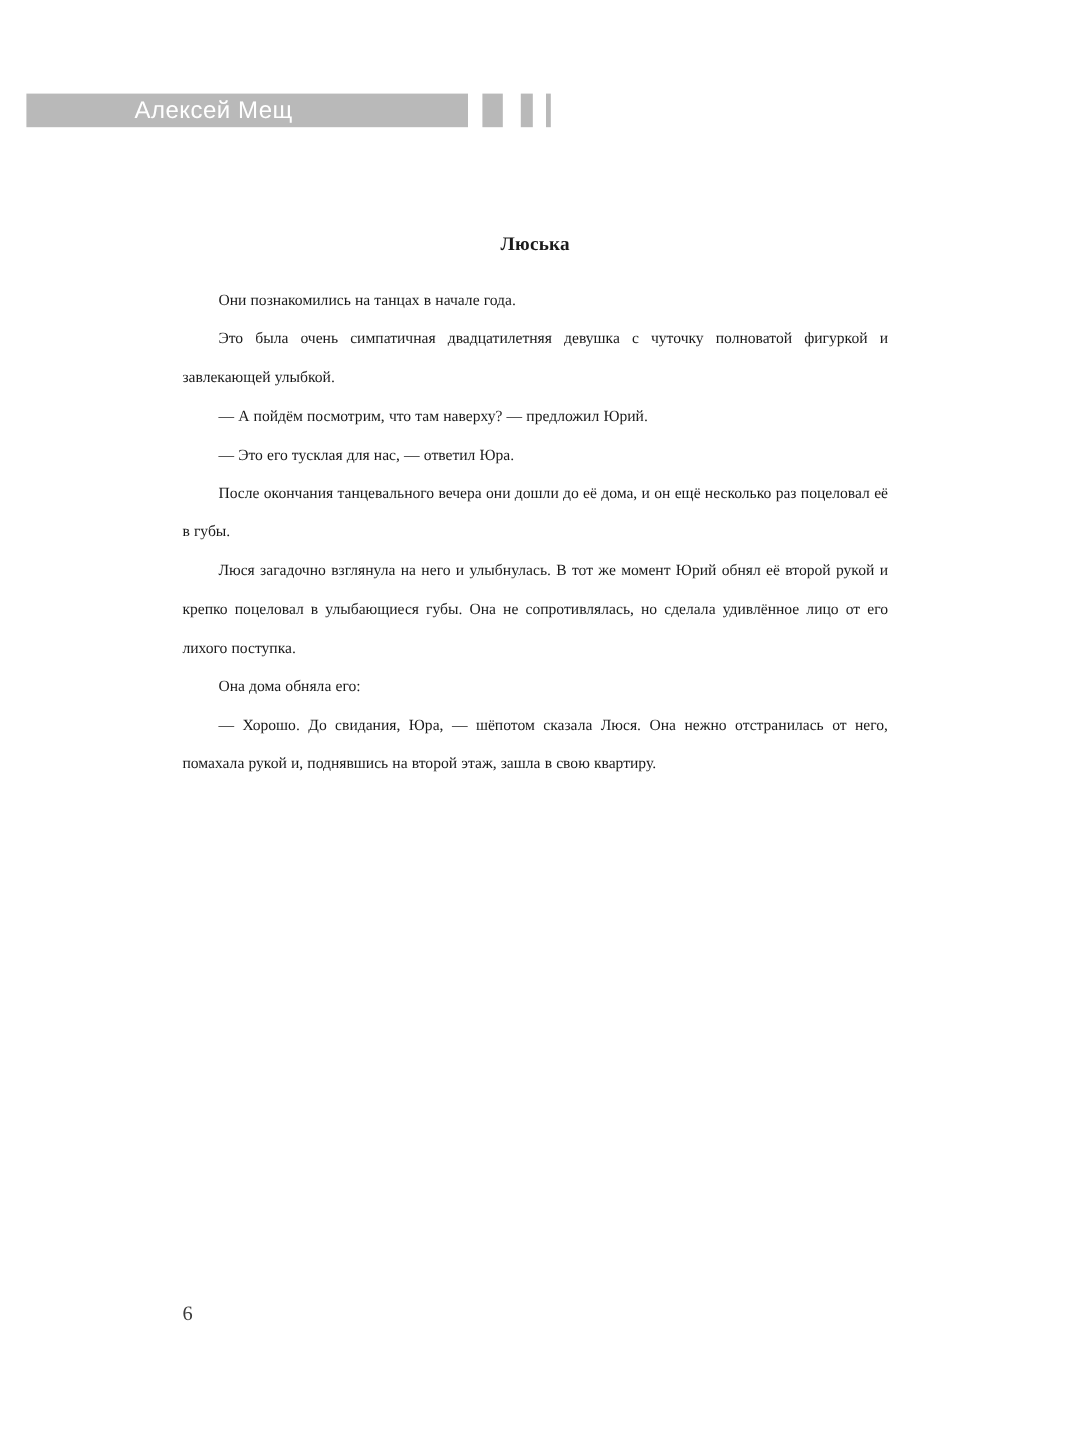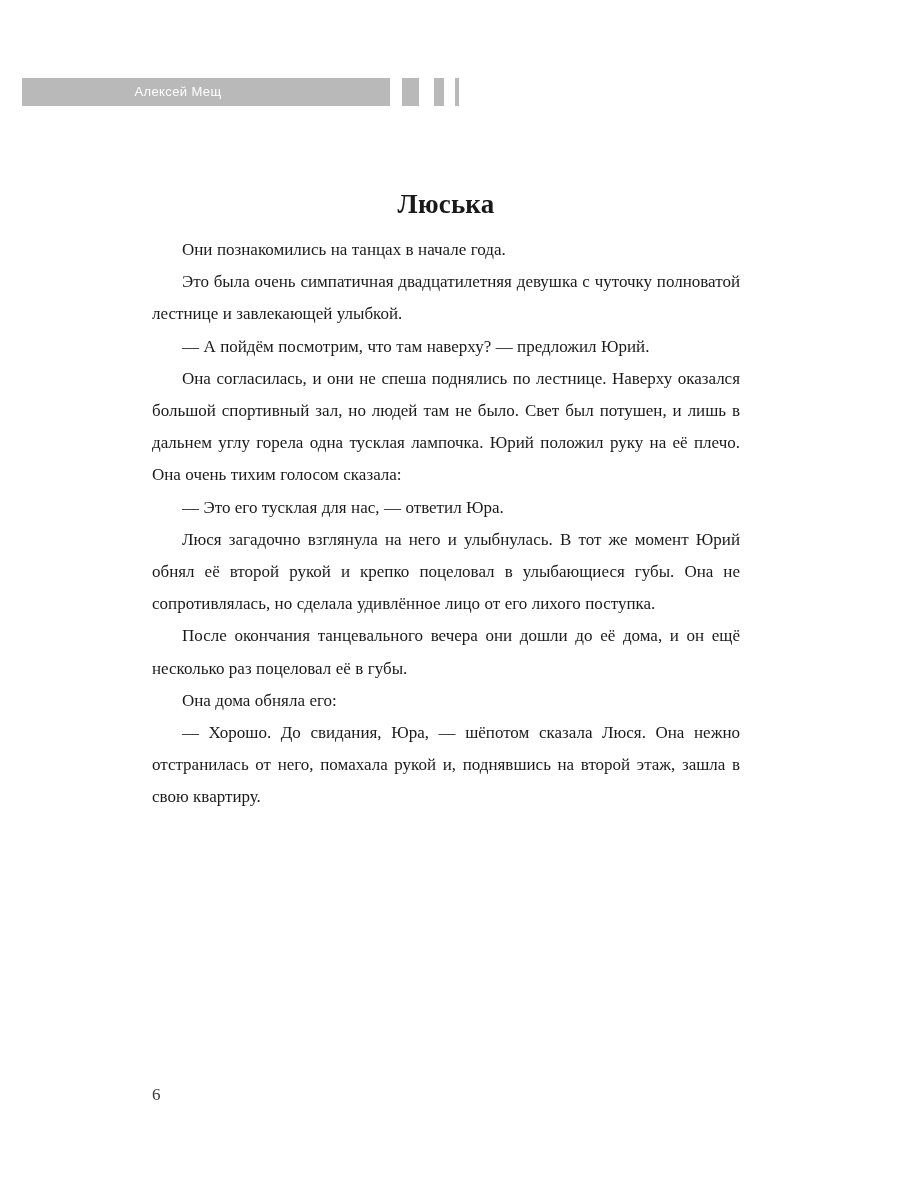--- a/index.html
+++ b/index.html
@@ -42,21 +42,21 @@
   .head-author {
     position: absolute;
     left: 0;
     top: 0;
     width: 312px;
     height: 28px;
     line-height: 28px;
     text-align: center;
     color: #ffffff;
     font-family: "Liberation Sans", "DejaVu Sans", sans-serif;
-    font-size: 13px;
+    font-size: 20px;
     letter-spacing: 0.4px;
     white-space: nowrap;
   }
   .head-block {
     position: absolute;
     top: 0;
     height: 28px;
     background: #b9b9b9;
   }
   .head-block.b1 { left: 380px; width: 17px; }
@@ -67,29 +67,29 @@
   .content {
     position: absolute;
     left: 152px;
     top: 190px;
     width: 588px;
   }
 
   .chapter-title {
     text-align: center;
     font-weight: bold;
-    font-size: 27px;
+    font-size: 16px;
     line-height: 28px;
     margin: 0 0 16px 0;
     letter-spacing: 0.2px;
   }
 
   p.para {
     margin: 0;
-    font-size: 17px;
+    font-size: 13px;
     line-height: 32.2px;
     text-align: justify;
     text-indent: 30px;
     text-justify: inter-word;
     word-spacing: 0.2px;
     hyphens: manual;
   }
 
   
   .folio {
@@ -111,26 +111,25 @@
     <div class="head-author">Алексей Мещ</div>
     <div class="head-block b1"></div>
     <div class="head-block b2"></div>
     <div class="head-block b3"></div>
   </div>
 
   <div class="content">
     <h1 class="chapter-title">Люська</h1>
     <div id="body-text">
         <p class="para">Они познакомились на танцах в начале года.</p>
-        <p class="para">Это была очень симпатичная двадцатилетняя девушка с чуточку полноватой лестнице и завлекающей улыбкой.</p>
+        <p class="para">Это была очень симпатичная двадцатилетняя девушка с чуточку полноватой фигуркой и завлекающей улыбкой.</p>
         <p class="para">— А пойдём посмотрим, что там наверху? — предложил Юрий.</p>
-        <p class="para">Она согласилась, и они не спеша поднялись по лестнице. Наверху оказался большой спортивный зал, но людей там не было. Свет был потушен, и лишь в дальнем углу горела одна тусклая лампочка. Юрий положил руку на её плечо. Она очень тихим голосом сказала:</p>
         <p class="para">— Это его тусклая для нас, — ответил Юра.</p>
+        <p class="para">После окончания танцевального вечера они дошли до её дома, и он ещё несколько раз поцеловал её в губы.</p>
         <p class="para">Люся загадочно взглянула на него и улыбнулась. В тот же момент Юрий обнял её второй рукой и крепко поцеловал в улыбающиеся губы. Она не сопротивлялась, но сделала удивлённое лицо от его лихого поступка.</p>
-        <p class="para">После окончания танцевального вечера они дошли до её дома, и он ещё несколько раз поцеловал её в губы.</p>
         <p class="para">Она дома обняла его:</p>
         <p class="para">— Хорошо. До свидания, Юра, — шёпотом сказала Люся. Она нежно отстранилась от него, помахала рукой и, поднявшись на второй этаж, зашла в свою квартиру.</p>
       </div>
   </div>
 
   <div class="folio">6</div>
 
 </div>
 
 </body></html>

